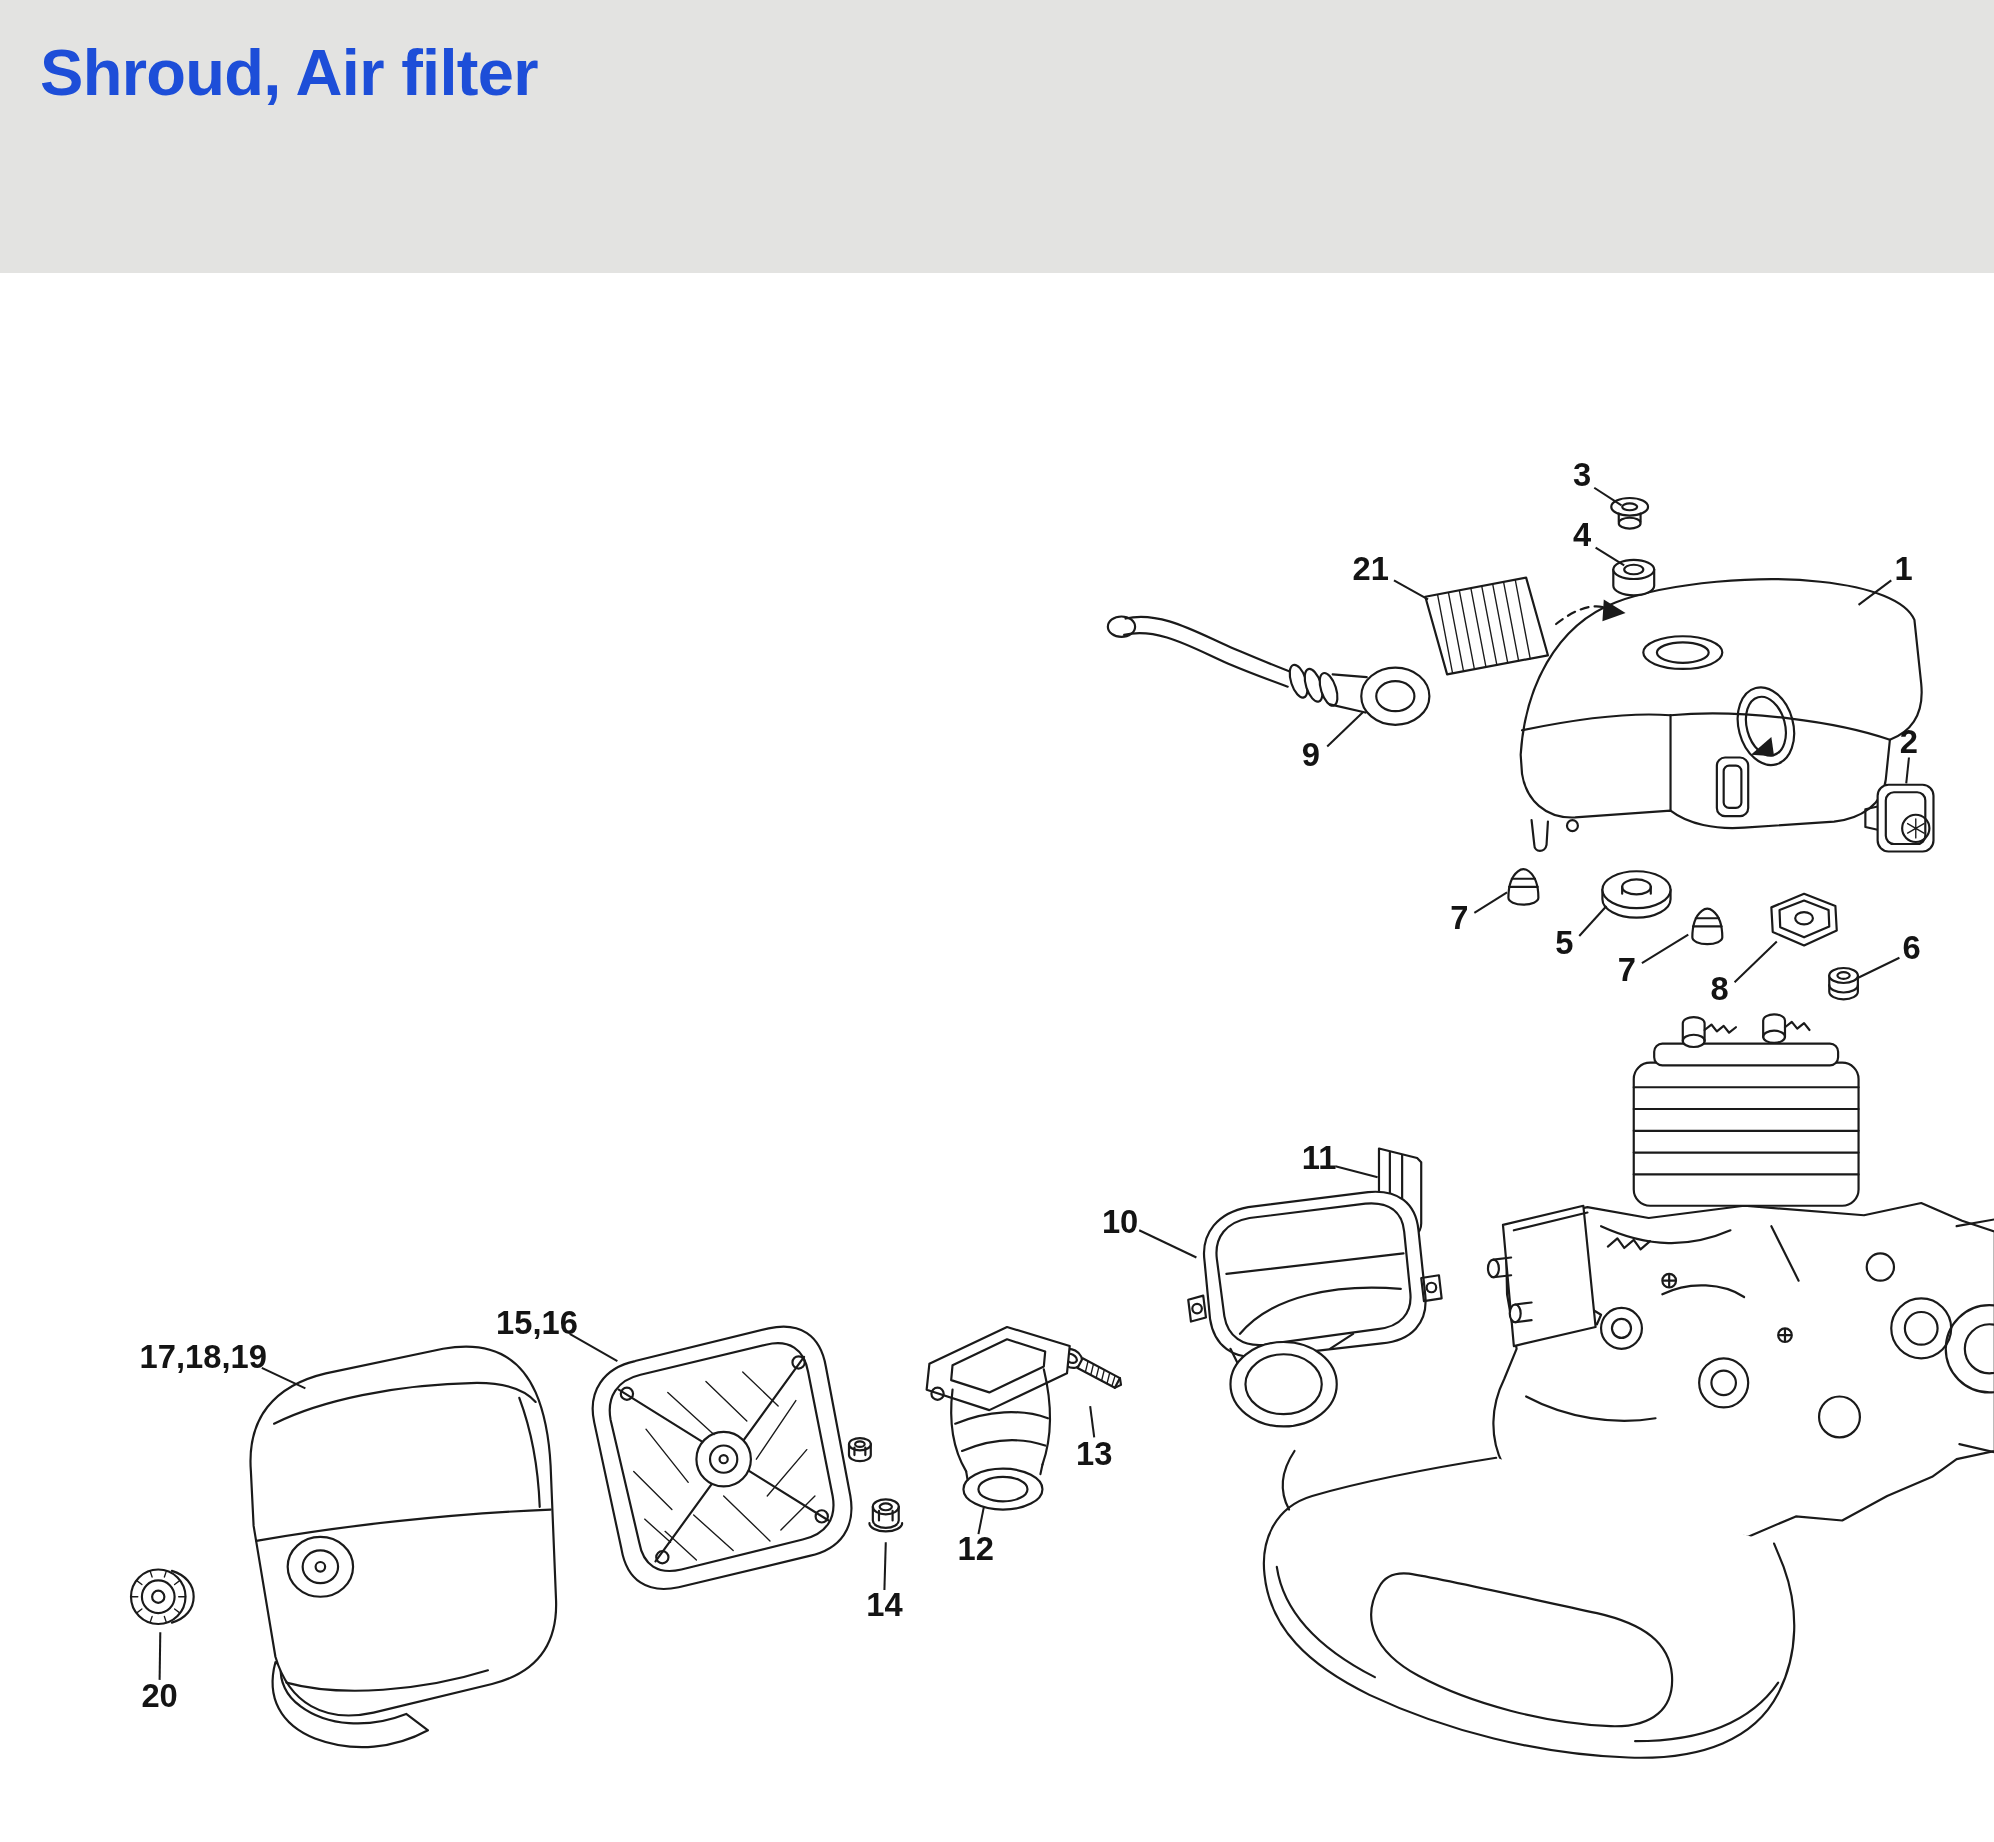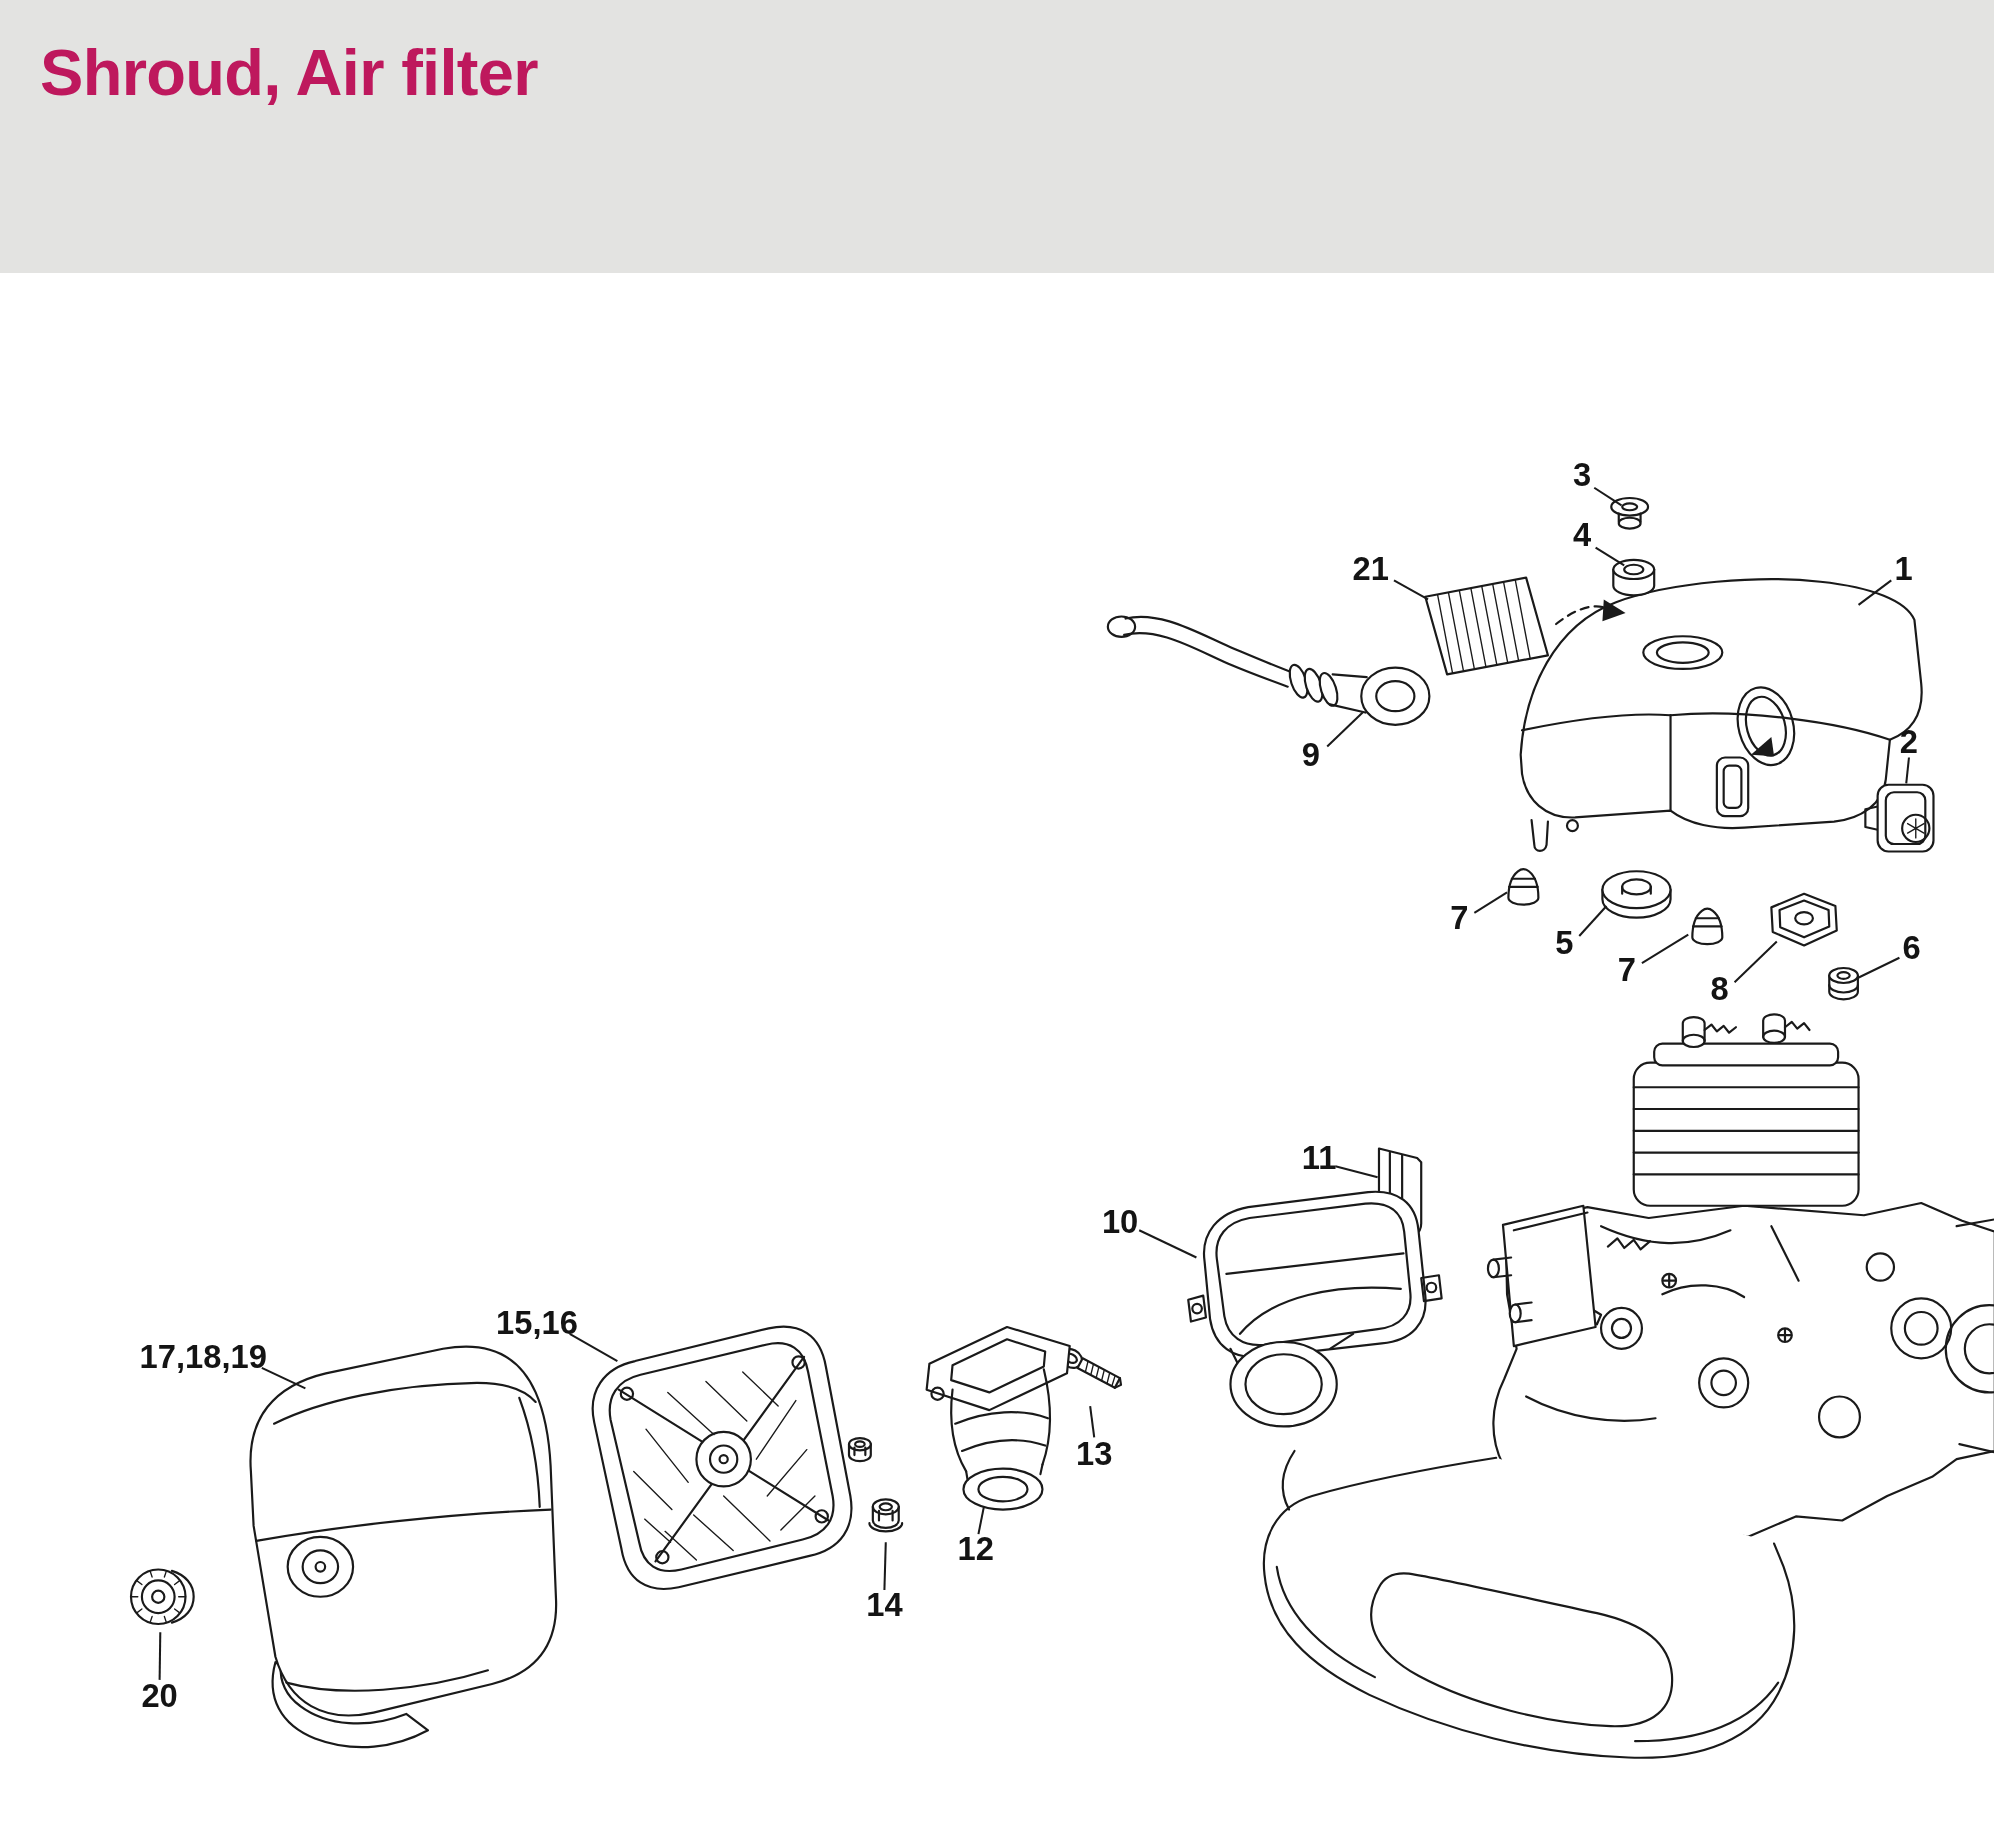--- a/index.html
+++ b/index.html
@@ -1,20 +1,20 @@
 <!DOCTYPE html>
 <html style="font-size:11px"><head>
 <meta charset="utf-8">
 <style>
   html,body{margin:0;padding:0;background:#ffffff;}
   .page{position:relative;width:1995px;height:1842px;background:#ffffff;overflow:hidden;
         font-family:"Liberation Sans", sans-serif;}
   .header{position:absolute;left:0;top:0;width:1995px;height:273px;background:#e3e3e1;}
   .page-title{margin:0;padding:35px 0 0 40px;font-size:65px;font-weight:bold;
-              letter-spacing:-0.7px;color:#be185d;}
+              letter-spacing:-0.7px;color:#1d4ed8;}
   svg.diagram{position:absolute;left:0;top:0;}
   .callout{font:bold 48px "Liberation Sans", sans-serif;fill:#141414;}
   .art{stroke:#1a1a1a;stroke-width:3.2;fill:none;stroke-linecap:round;stroke-linejoin:round;}
   .fillw{fill:#ffffff;}
   .thin{stroke-width:2;}
   .leader{stroke:#1a1a1a;stroke-width:3;}
 </style>
 </head>
 <body>
 

